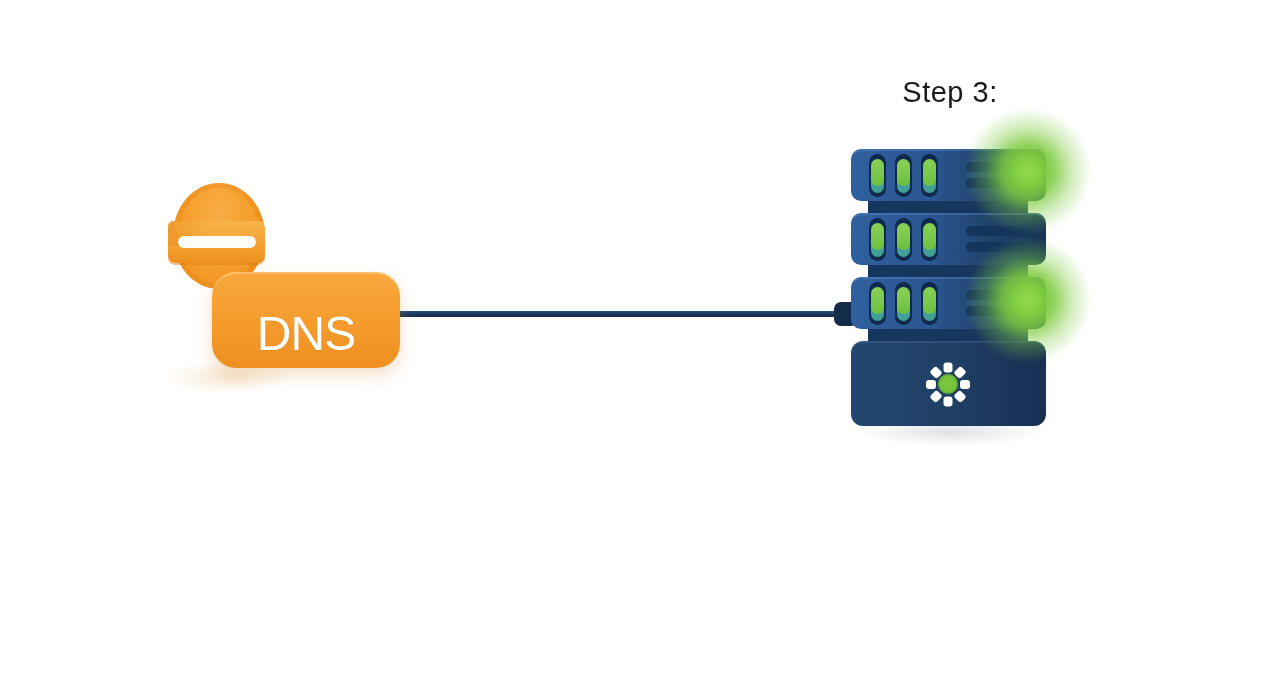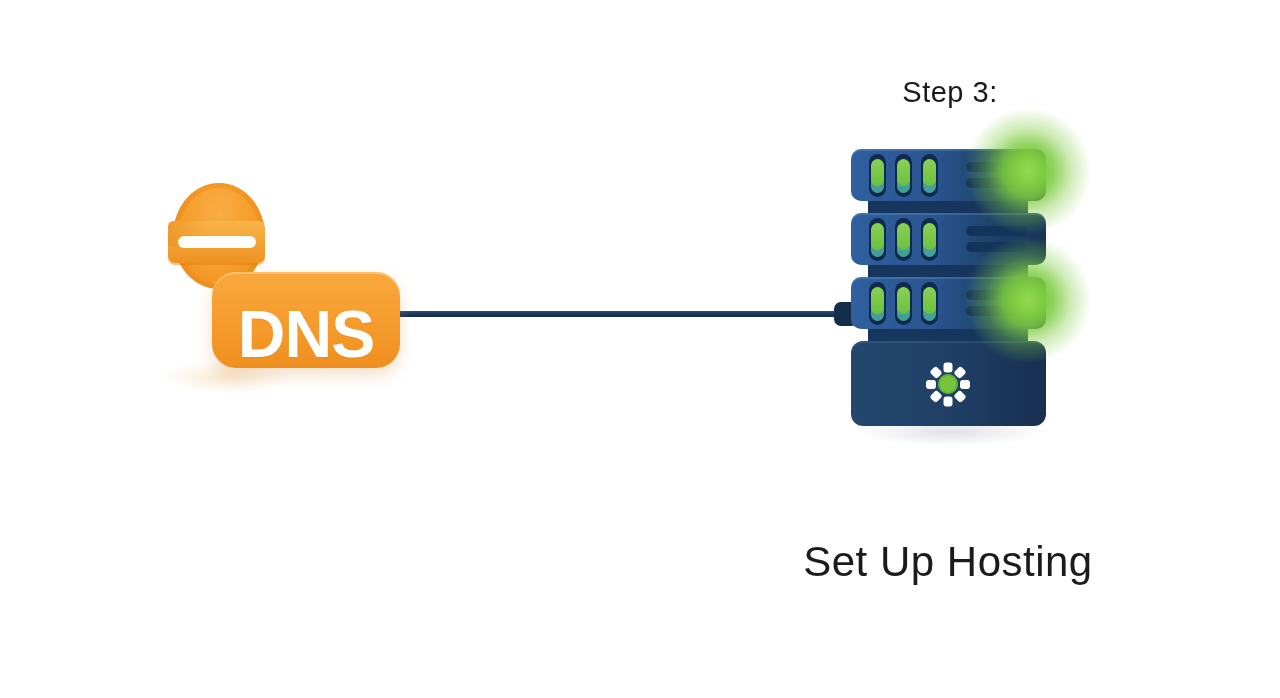--- a/index.html
+++ b/index.html
@@ -61,21 +61,21 @@
   }
   .dns-badge {
     left: 212px; top: 272px; width: 188px; height: 96px;
     border-radius: 24px;
     background: linear-gradient(180deg, #f9a83e 0%, #f59b2c 55%, #ef8f1f 100%);
     box-shadow: 0 7px 16px rgba(214,150,70,0.30), inset 0 2px 0 rgba(255,220,160,0.45);
     display: flex; align-items: center; justify-content: center;
     z-index: 3;
   }
   .dns-badge-text {
-    font-size: 66px; font-weight: 700; color: #ffffff;
+    font-size: 48px; font-weight: 400; color: #ffffff;
     letter-spacing: -1px;
     text-shadow: 0 1px 1px rgba(210,130,30,0.35);
     line-height: 1;
     padding-bottom: 4px;
     margin-top: 32px;
   }
 
   
   .cable-line {
     left: 396px; top: 311px; width: 442px; height: 6px;
@@ -198,21 +198,20 @@
   .d6 { transform: translate(0, -17px)   rotate(270deg); }
   .d7 { transform: translate(12px, -12px) rotate(315deg); }
 </style>
 </head>
 <body>
 
 <div id="canvas">
 
   <div class="abs step-label">Step 3:</div>
 
-  <div class="abs caption-label">Set Up Hosting</div>
 
   <div class="abs dns-shadow"></div>
   <div class="abs dns-globe"></div>
   <div class="abs dns-band">
     <div class="abs dns-band-fold"></div>
     <div class="abs dns-band-stripe"></div>
   </div>
   <div class="abs dns-badge">
     <span class="dns-badge-text">DNS</span>
   </div>

